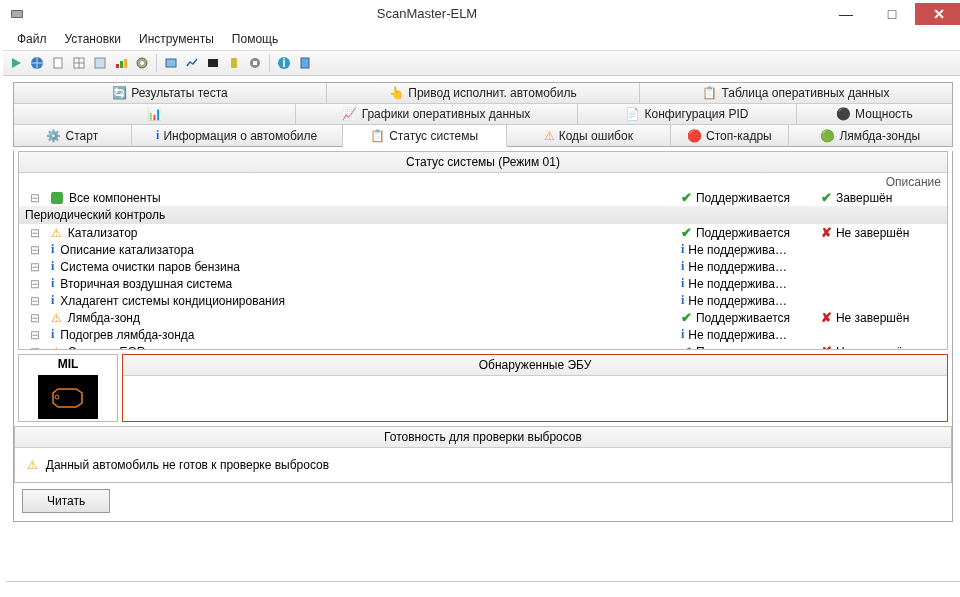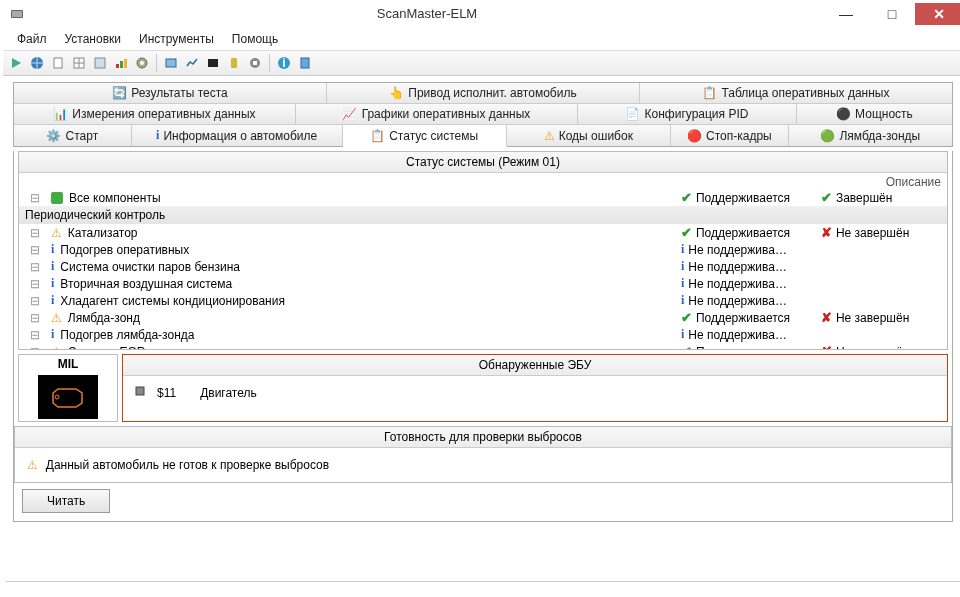--- a/index.html
+++ b/index.html
@@ -182,21 +182,20 @@
           <span>Привод исполнит. автомобиль</span>
         </div>
       <div class="tab-cell">
           <span>📋</span>
           <span>Таблица оперативных данных</span>
         </div>
     </div>
     <div class="tab-row">
       <div class="tab-cell wide">
           <span>📊</span>
-          <span>Измерения оперативных данных</span>
         </div>
       <div class="tab-cell wide">
           <span>📈</span>
           <span>Графики оперативных данных</span>
         </div>
       <div class="tab-cell">
           <span>📄</span>
           <span>Конфигурация PID</span>
         </div>
       <div class="tab-cell narrow">
@@ -268,21 +267,21 @@
             </div>
             <div class="col3">
               <span class="ico-x">✘</span>
               <span>Не завершён</span>
             </div>
           </div>
           <div class="list-row">
             <div class="col1">
               <span class="tree-indent">⊟</span>
               <span class="ico-info">i</span>
-              <span>Подогрев оперативных</span>
+              <span>Описание катализатора</span>
             </div>
             <div class="col2">
               <span class="ico-info">i</span>
               <span>Не поддержива…</span>
             </div>
             <div class="col3">
               <span style="display:inline-block;width:14px"></span>
               <span></span>
             </div>
           </div>
@@ -384,27 +383,20 @@
         <div class="mil-title">MIL</div>
         <div class="mil-img">
           <svg width="40" height="28">
               <path d="M5 10 L10 6 L28 6 L34 10 L34 20 L28 24 L10 24 L5 20 Z" fill="none" stroke="#e87a2a" stroke-width="1.5"></path>
               <circle cx="9" cy="14" r="2" fill="none" stroke="#e87a2a"></circle>
             </svg>
         </div>
       </div>
       <div class="ecu-box">
         <div class="panel-header">Обнаруженные ЭБУ</div>
-        <div class="ecu-body">
-          <span><svg width="14" height="14">
-                <rect x="3" y="3" width="8" height="8" fill="#888" stroke="#444"></rect>
-              </svg></span>
-          <span>$11</span>
-          <span style="margin-left:14px">Двигатель</span>
-        </div>
       </div>
     </div>
 
     <div class="readiness-box">
       <div class="panel-header">Готовность для проверки выбросов</div>
       <div class="readiness-body">
         <span class="ico-warn">⚠</span>
         <span>Данный автомобиль не готов к проверке выбросов</span>
       </div>
     </div>

